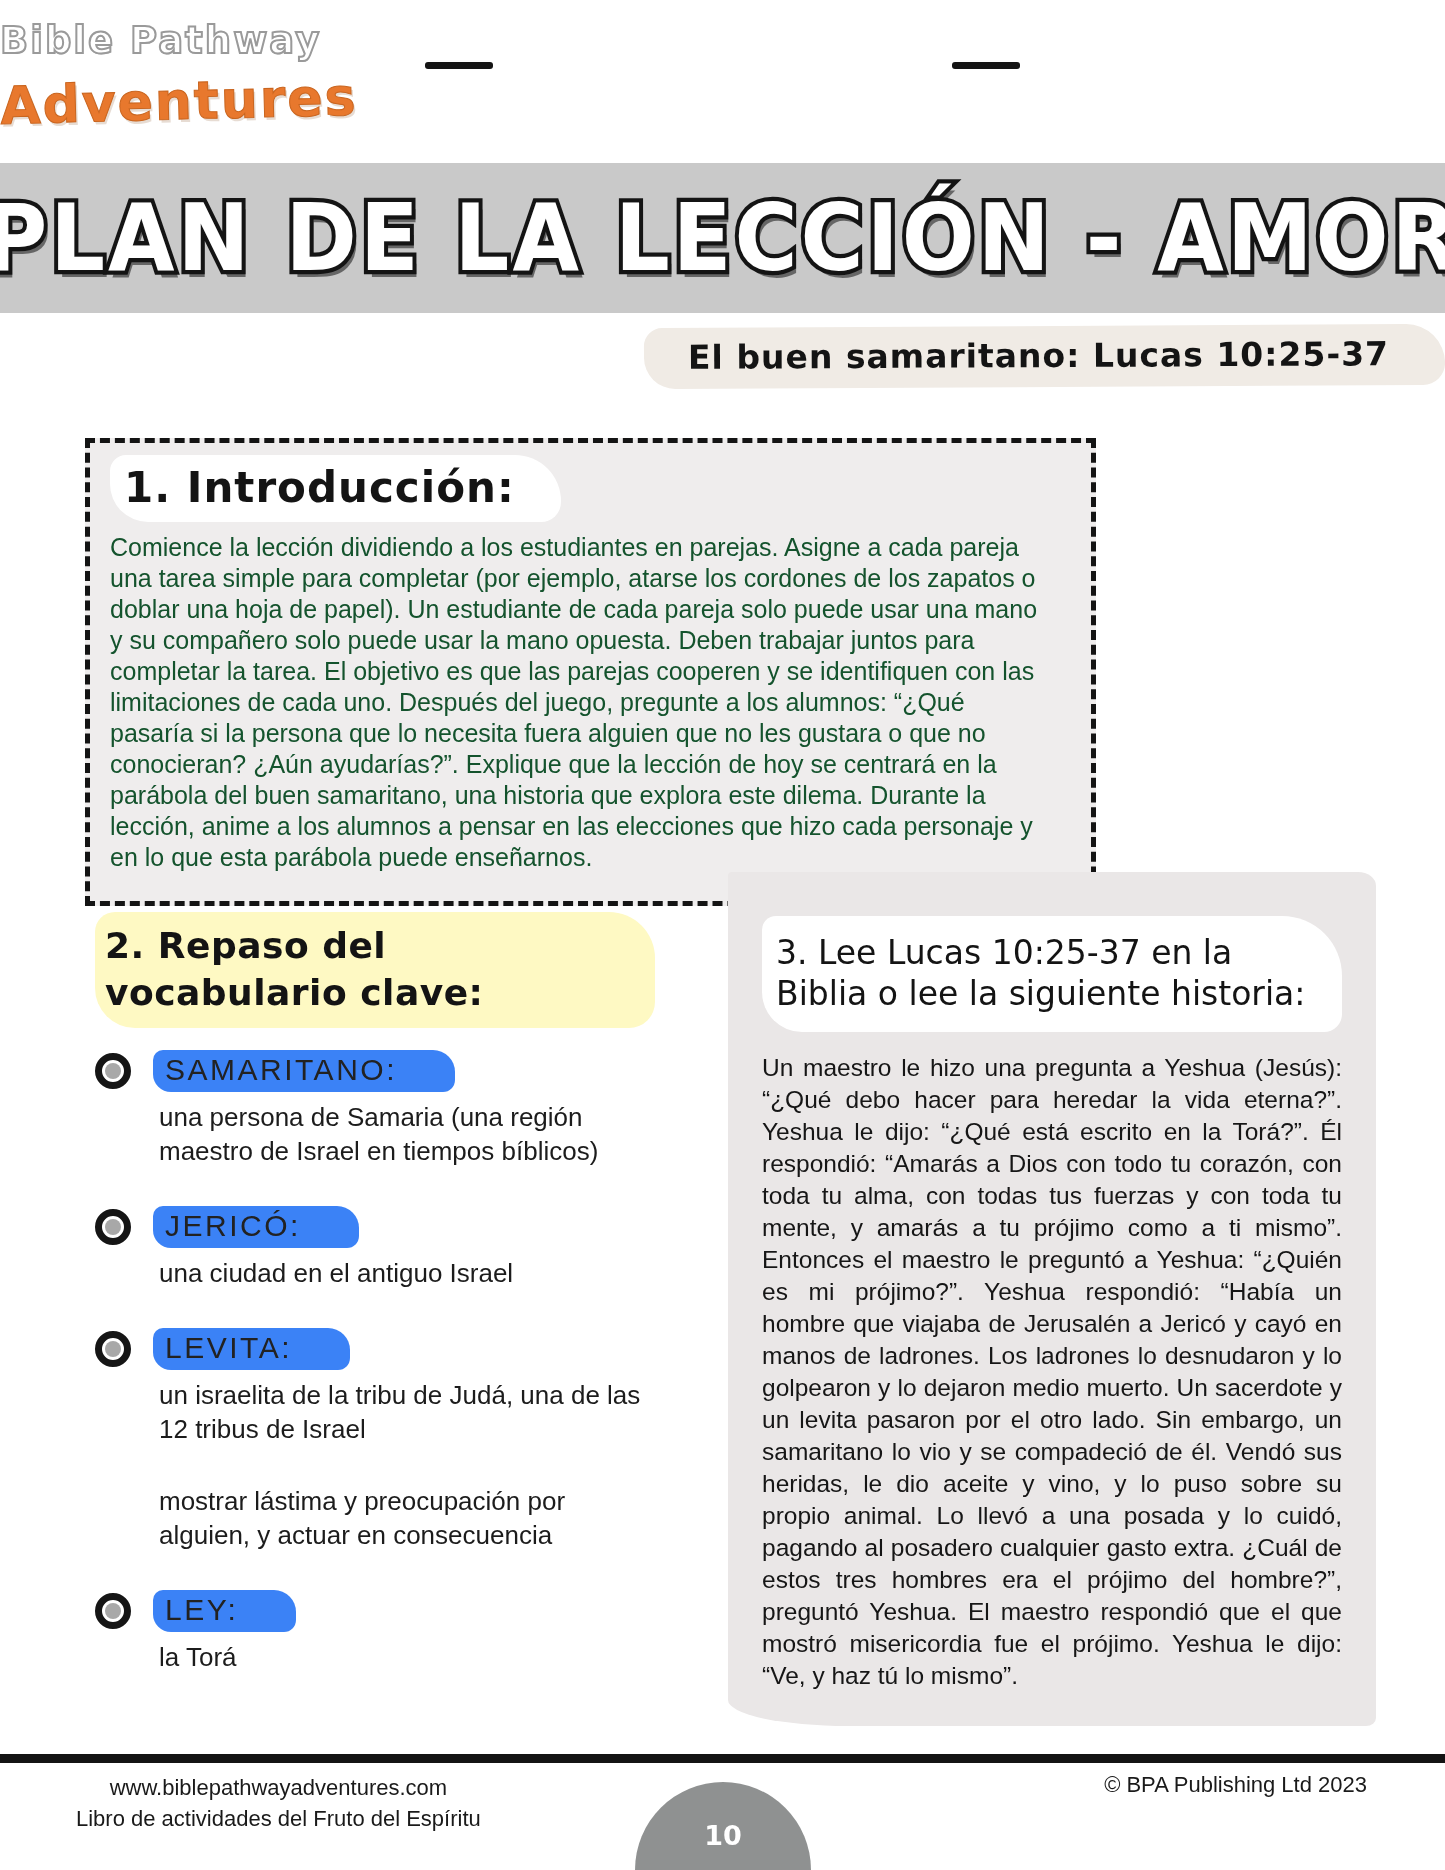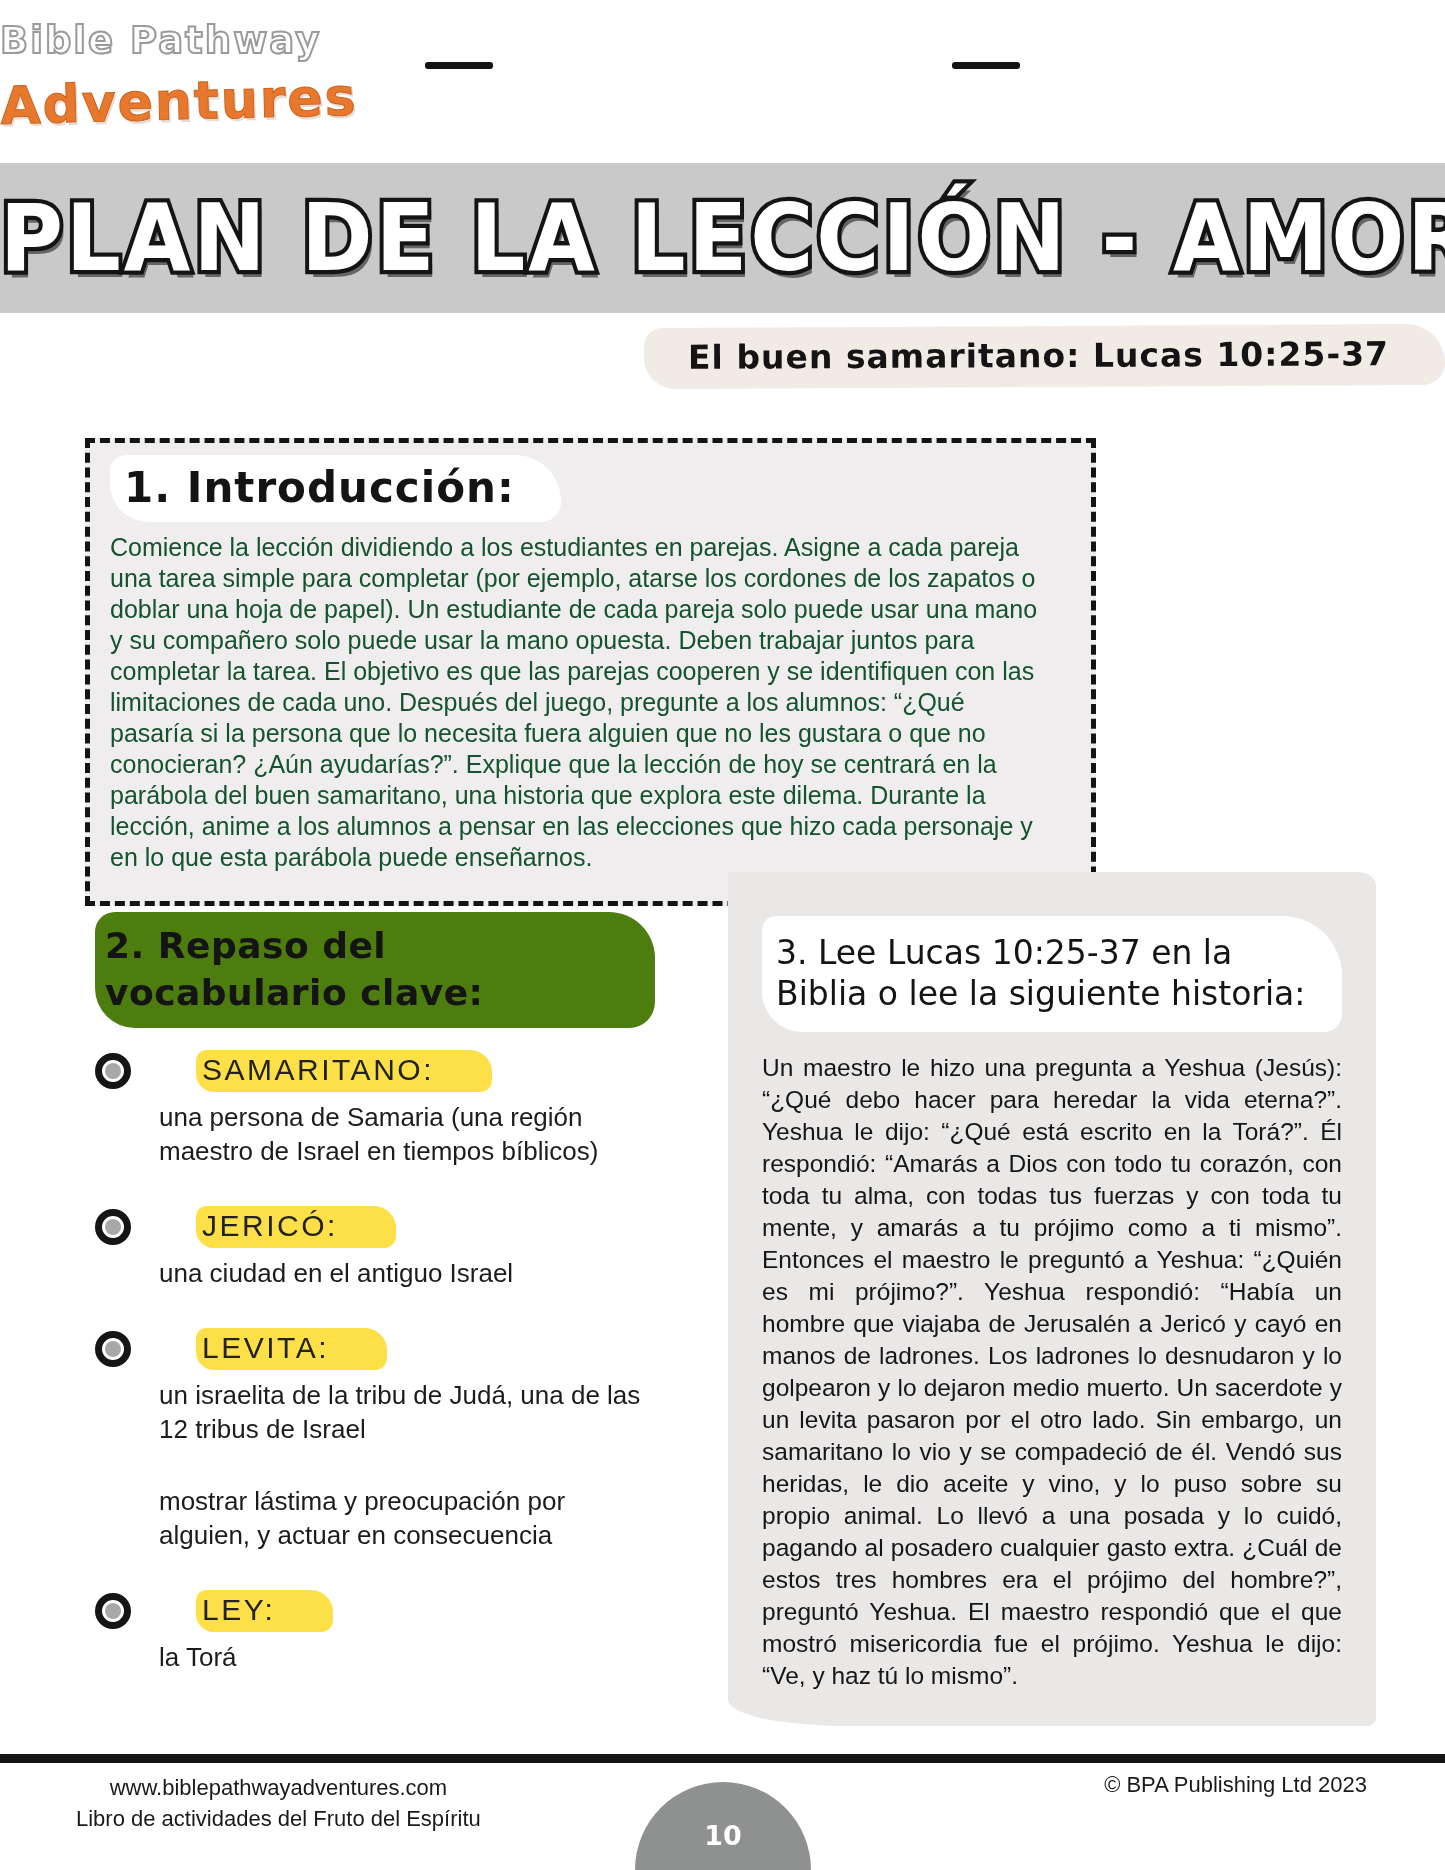--- a/index.html
+++ b/index.html
@@ -25,21 +25,21 @@
     text-shadow:2px 3px 0 rgba(120,60,10,0.18);
     transform:rotate(-1.5deg);
   }
   .logo-dash{position:absolute;top:62px;width:68px;height:7px;background:#141414;border-radius:3px;}
   .logo-dash.left{left:425px;}
   .logo-dash.right{left:952px;}
 
   
   .banner{
     position:absolute;top:163px;left:0;width:1445px;height:150px;background:#c9c9c9;
-    display:flex;align-items:center;
+    display:flex;align-items:center;justify-content:center;
   }
   .banner-title{
     font-family:"DejaVu Sans", sans-serif;font-weight:bold;font-size:86px;letter-spacing:3px;
     color:#ffffff;-webkit-text-stroke:8px #141414;paint-order:stroke fill;
     text-shadow:4px 6px 0 rgba(20,20,20,0.55);
     white-space:nowrap;transform:scaleY(1.08);
   }
 
   
   .subtitle-row{position:absolute;top:326px;left:0;width:100%;text-align:right;}
@@ -61,37 +61,37 @@
     padding:8px 46px 10px 14px;margin-bottom:10px;
     font-family:"DejaVu Sans", sans-serif;font-weight:bold;font-size:42px;color:#141414;letter-spacing:1px;
   }
   .intro-body{
     font-size:25px;line-height:31px;color:#14532d;text-align:left;margin:0;
   }
 
   
   .vocab-col{position:absolute;left:95px;top:912px;width:560px;}
   .vocab-heading{
-    display:inline-block;background:#4d7c0f;border-radius:20px 46px 26px 40px;
+    display:inline-block;background:#fef9c3;border-radius:20px 46px 26px 40px;
     padding:10px 26px 12px 10px;
     font-family:"DejaVu Sans", sans-serif;font-weight:bold;font-size:36px;line-height:47px;color:#141414;
     letter-spacing:0.5px;
   }
   .vocab-list{margin-top:22px;}
   .vocab-item{margin-bottom:38px;}
   .vocab-term-row{display:flex;align-items:center;gap:22px;}
   .bullet{
     flex:0 0 auto;width:22px;height:22px;border:7px solid #151515;border-radius:50%;
     display:flex;align-items:center;justify-content:center;
   }
   .bullet-inner{width:16px;height:16px;border-radius:50%;background:#a8a8a8;}
   .vocab-term{
-    display:inline-block;background:#fde047;border-radius:10px 22px 12px 18px;
-    padding:3px 58px 5px 6px;
-    font-size:30px;letter-spacing:2.5px;color:#222222;margin-left:43px;
+    display:inline-block;background:#3b82f6;border-radius:10px 22px 12px 18px;
+    padding:3px 58px 5px 12px;
+    font-size:30px;letter-spacing:2.5px;color:#222222;
   }
   .vocab-def{
     margin:8px 0 0 64px;font-size:26px;line-height:34px;color:#1c1c1c;
   }
 
   
   .reading-panel{
     position:absolute;left:728px;top:872px;width:648px;box-sizing:border-box;
     background:#eae7e7;padding:44px 34px 34px 34px;
     border-radius:4px 18px 10px 120px / 4px 14px 8px 26px;

